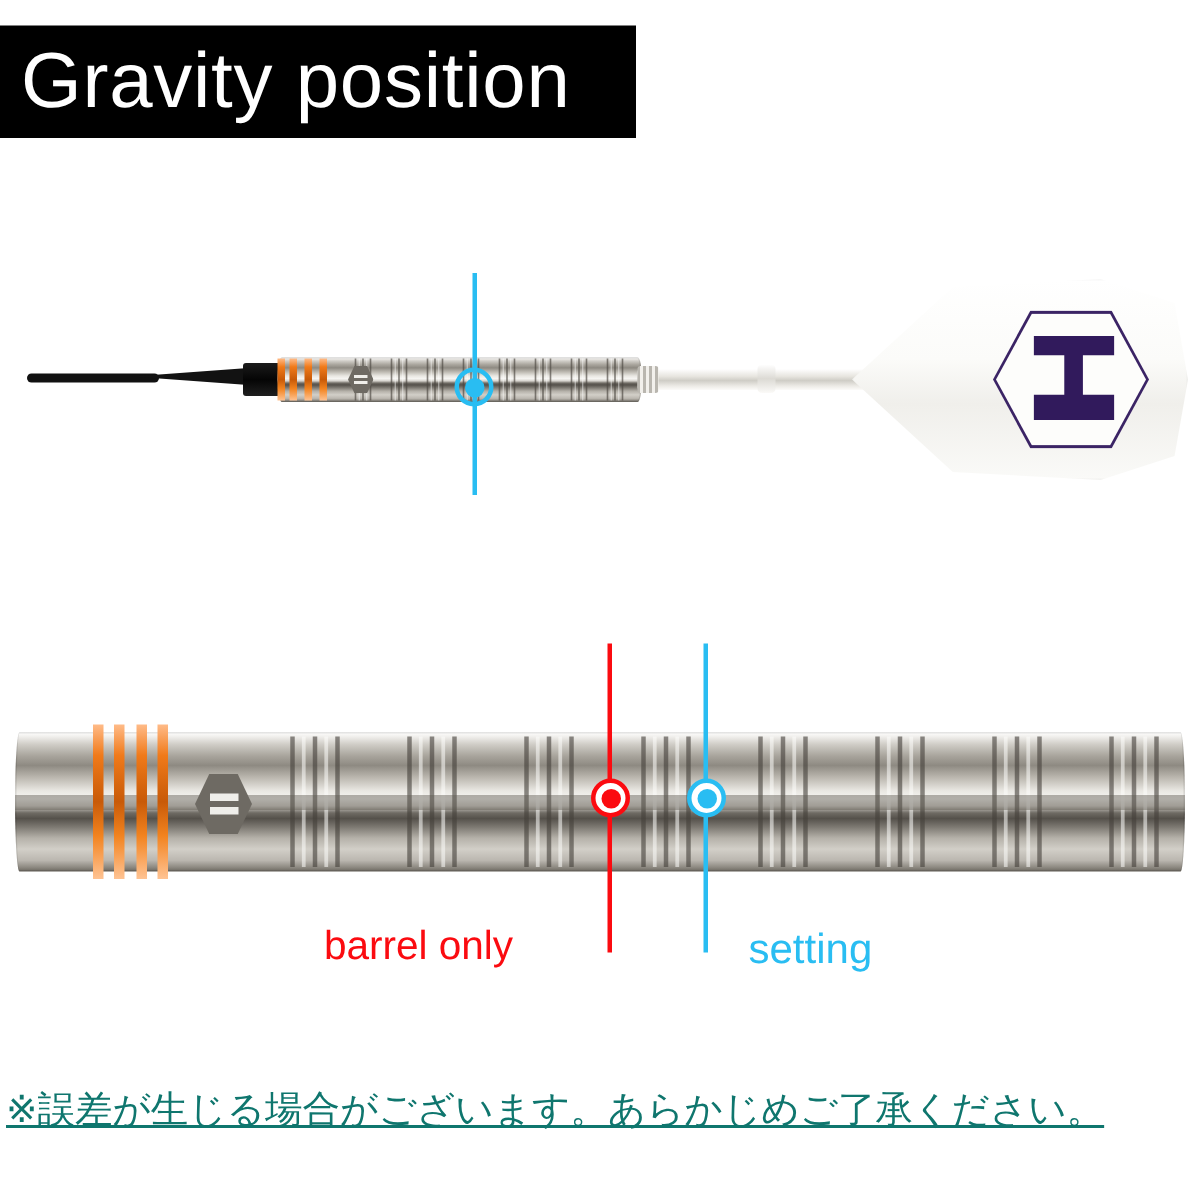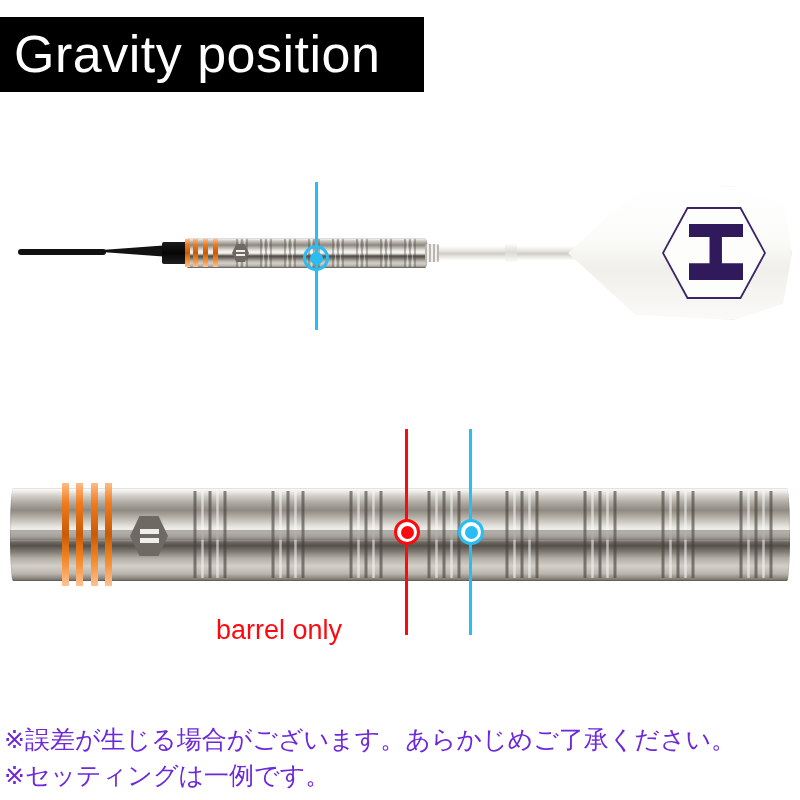--- a/index.html
+++ b/index.html
@@ -284,25 +284,26 @@
     color: #29bdf2;
     white-space: nowrap;
   }
 
   
   #footnotes {
     position: absolute;
     left: 4px;
     top: 722px;
     width: 792px;
-    color: #6d28d9;
+    color: #0f766e;
     font-size: 25px;
     line-height: 36px;
     font-family: "DejaVu Sans", "Liberation Sans", sans-serif;
     white-space: nowrap;
+    text-decoration: underline;
   }
 </style>
 </head>
 <body>
 
 <div id="page">
 
   <div id="title-banner">
     <div id="title-text">Gravity position</div>
   </div>
@@ -454,19 +455,19 @@
     <div class="hexmark"></div>
   </div>
 
   <div id="red-line-bottom" class="marker-line"></div>
   <div id="red-dot-bottom" class="marker-dot"></div>
 
   <div id="cyan-line-bottom" class="marker-line"></div>
   <div id="cyan-dot-bottom" class="marker-dot"></div>
 
   <div id="label-barrel-only">barrel only</div>
+  <div id="label-setting">setting</div>
 
   <div id="footnotes">
     <div>※誤差が生じる場合がございます。あらかじめご了承ください。</div>
-    <div>※セッティングは一例です。</div>
   </div>
 
 </div>
 
 </body></html>

